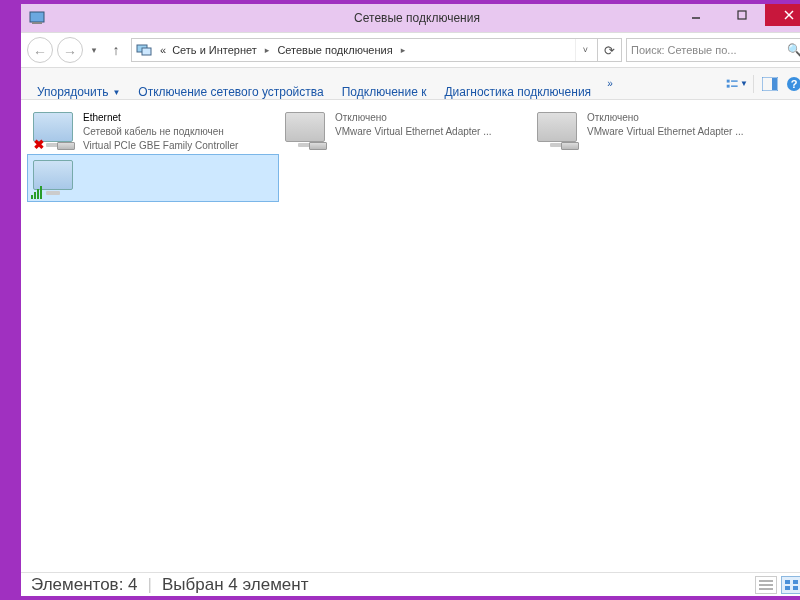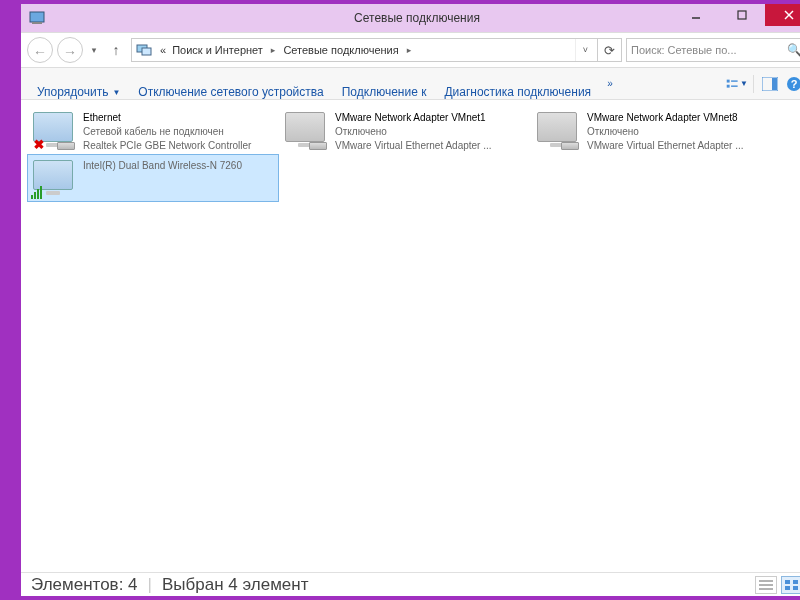--- a/index.html
+++ b/index.html
@@ -96,21 +96,21 @@
     <div class="nav-drop">▾</div>
     <div class="nav-up">↑</div>
     <div class="addressbar">
       <span class="pc-icon">
           <svg width="16" height="16" viewBox="0 0 16 16">
             <rect x="1" y="3" width="10" height="7" fill="#9cd0f0" stroke="#468"></rect>
             <rect x="6" y="6" width="9" height="7" fill="#cde8ff" stroke="#468"></rect>
           </svg>
         </span>
       <span class="crumb">«</span>
-      <span class="crumb">Поиск и Интернет</span>
+      <span class="crumb">Сеть и Интернет</span>
       <span class="sep">▸</span>
       <span class="crumb">Сетевые подключения</span>
       <span class="sep">▸</span>
       <span class="tail"></span>
       <div class="addr-drop">˅</div>
       <div class="addr-refresh">⟳</div>
     </div>
     <div class="searchbox">
       <span>Поиск: Сетевые по...</span>
       <span class="mag">🔍</span>
@@ -161,62 +161,59 @@
 
     <div class="item">
       <div class="item-icon">
         <div class="mon-icon"></div>
         <div class="cable"></div>
         <div class="status-overlay status-x">✖</div>
       </div>
       <div class="item-text">
         <div class="line1">Ethernet</div>
         <div class="line2">Сетевой кабель не подключен</div>
-        <div class="line3">Realtek PCIe GBE Network Controller</div>
+        <div class="line3">Virtual PCIe GBE Family Controller</div>
       </div>
     </div>
 
     <div class="item">
       <div class="item-icon">
         <div class="mon-icon" style="filter:grayscale(1);"></div>
         <div class="cable" style="filter:grayscale(1);"></div>
       </div>
       <div class="item-text">
-        <div class="line1">VMware Network Adapter VMnet1</div>
         <div class="line2">Отключено</div>
         <div class="line3">VMware Virtual Ethernet Adapter ...</div>
       </div>
     </div>
 
     <div class="item">
       <div class="item-icon">
         <div class="mon-icon" style="filter:grayscale(1);"></div>
         <div class="cable" style="filter:grayscale(1);"></div>
       </div>
       <div class="item-text">
-        <div class="line1">VMware Network Adapter VMnet8</div>
         <div class="line2">Отключено</div>
         <div class="line3">VMware Virtual Ethernet Adapter ...</div>
       </div>
     </div>
 
     <div class="item selected">
       <div class="item-icon">
         <div class="mon-icon"></div>
         <div class="status-overlay status-wifi">
           <svg width="16" height="14" viewBox="0 0 16 14">
               <rect x="0" y="10" width="2" height="4" fill="#2a9d2a"></rect>
               <rect x="3" y="7" width="2" height="7" fill="#2a9d2a"></rect>
               <rect x="6" y="4" width="2" height="10" fill="#2a9d2a"></rect>
               <rect x="9" y="1" width="2" height="13" fill="#2a9d2a"></rect>
             </svg>
         </div>
       </div>
       <div class="item-text">
-        <div class="line3">Intel(R) Dual Band Wireless-N 7260</div>
       </div>
     </div>
 
   </div>
 
   <div class="statusbar">
     <span>Элементов: 4</span>
     <span style="color:#ccc">|</span>
     <span>Выбран 4 элемент</span>
     <div class="status-right">

